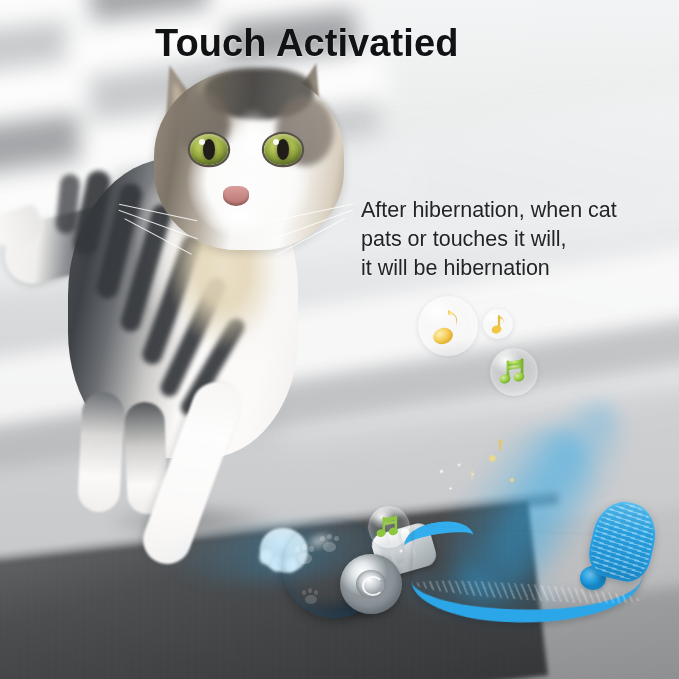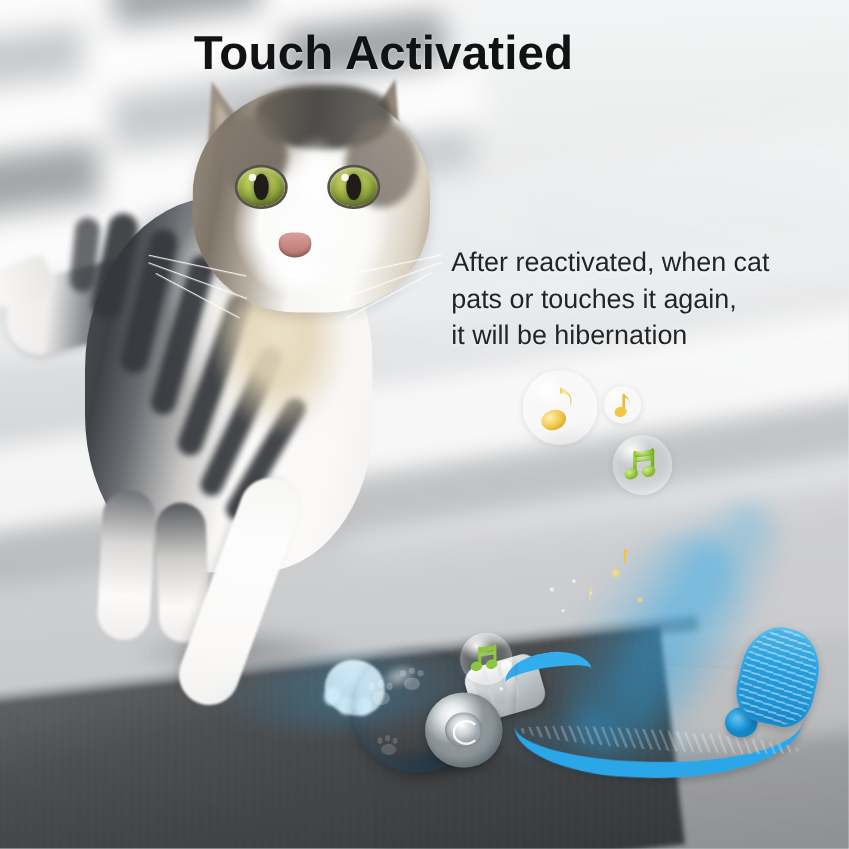--- a/index.html
+++ b/index.html
@@ -596,18 +596,18 @@
       <path d="M6 1 L6 9" stroke="#e9d9a0" stroke-width="1.2" stroke-linecap="round" fill="none"></path>
       <path d="M6 1 C8.4 1.8, 9 3.4, 8.2 5.2 C8.6 3 7.4 2.3, 6 2.6 Z" fill="#e9d9a0"></path>
     </svg>
   </div>
 
   <div class="vign"></div>
 
   <div id="headline">Touch Activatied</div>
 
   <div id="body-copy">
-    <div>After reactivated, when cat</div>
-    <div>pats or touches it again,</div>
+    <div>After hibernation, when cat</div>
+    <div>pats or touches it will,</div>
     <div>it will be hibernation</div>
   </div>
 
 </div>
 
 </body></html>

